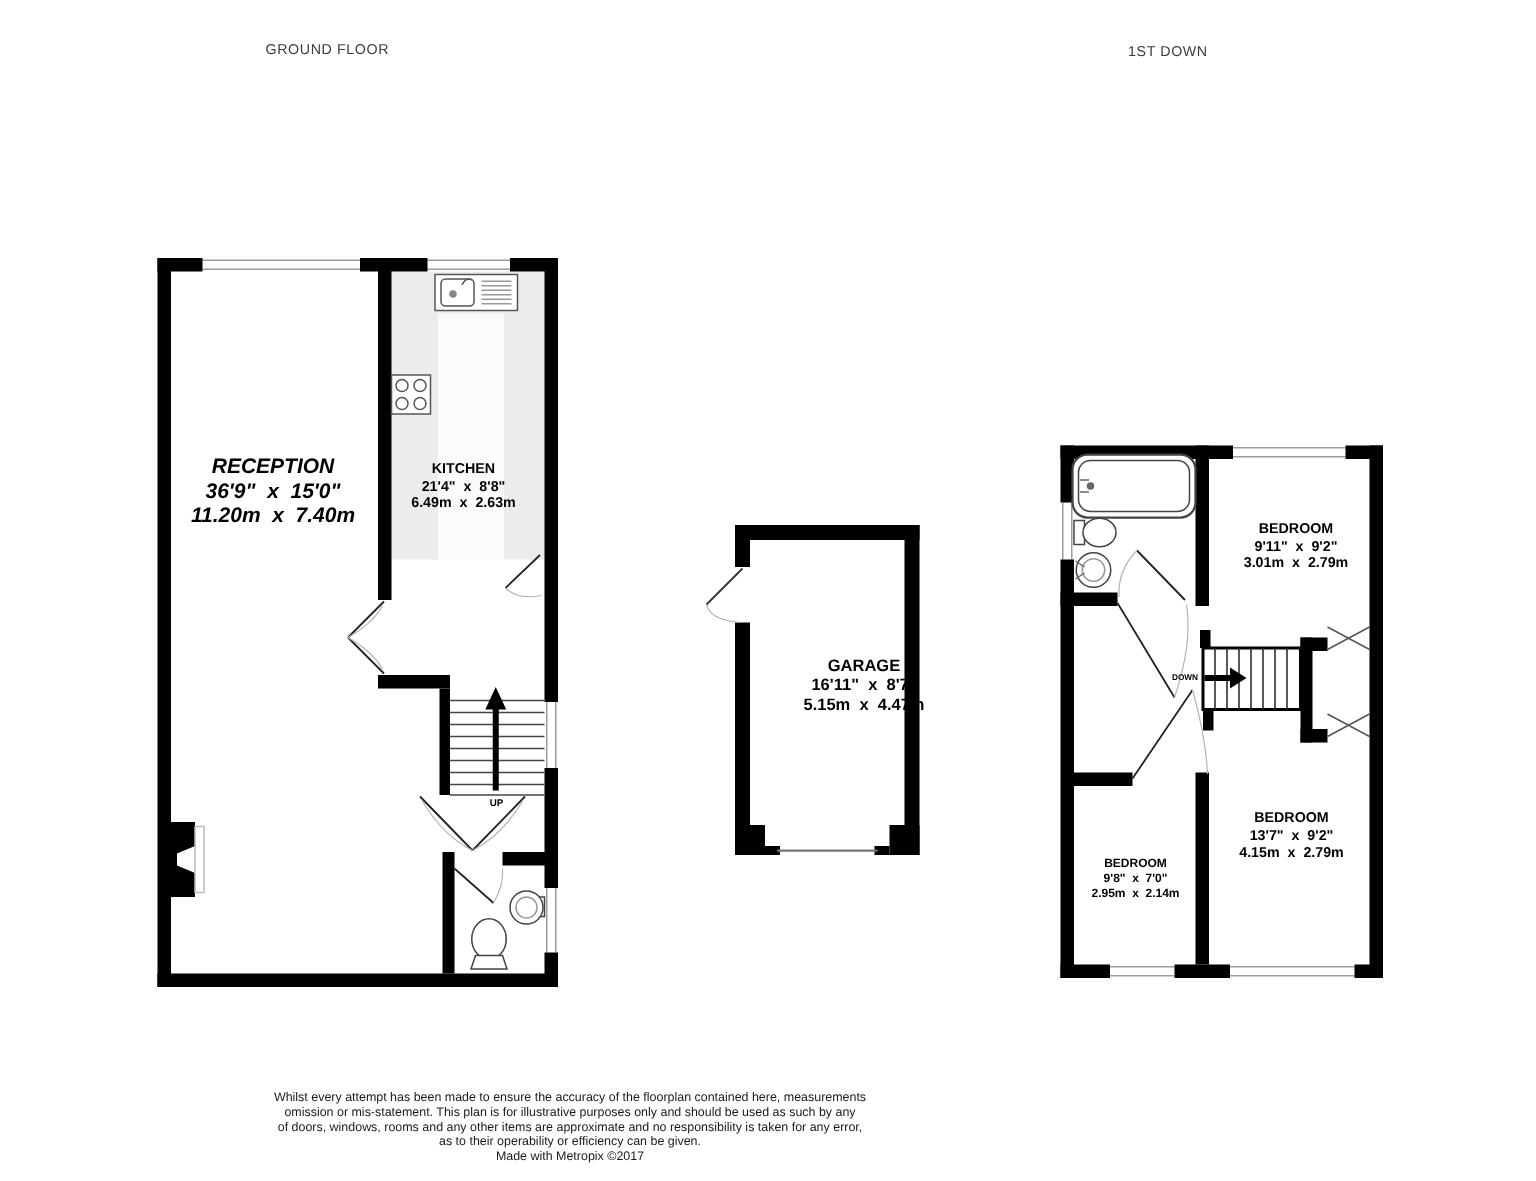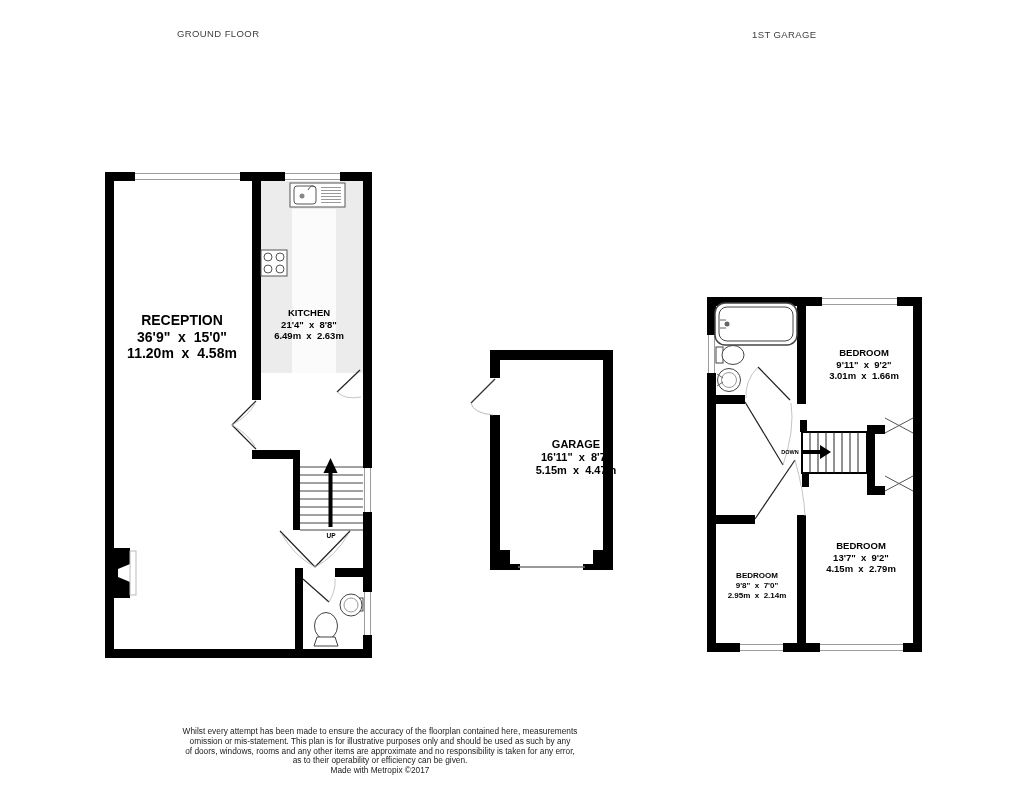--- a/index.html
+++ b/index.html
@@ -16,21 +16,21 @@
   .stair-label { position:absolute; transform:translateX(-50%); font-weight:bold; color:#000; white-space:pre; }
   .footer { position:absolute; left:380px; top:727px; transform:translateX(-50%); width:560px; text-align:center; font-size:8.3px; line-height:9.8px; color:#1a1a1a; }
   svg { position:absolute; display:block; }
 </style>
 </head>
 <body>
 
 <div id="canvas">
 
   <div class="floor-title" style="left:177px; top:28px;">GROUND FLOOR</div>
-  <div class="floor-title" style="left:752px; top:29px;">1ST GARAGE</div>
+  <div class="floor-title" style="left:752px; top:29px;">1ST DOWN</div>
 
   <svg style="left:95px; top:165px;" width="290" height="505" viewBox="0 0 290 505">
 
     <g>
       <rect x="166" y="16" width="102" height="192" fill="#ececec"></rect>
       <rect x="197" y="44" width="44" height="164" fill="#fbfbfb"></rect>
     </g>
 
     <g stroke="#9c9c9c" stroke-width="1">
       <line x1="40" y1="8.5" x2="145" y2="8.5"></line>
@@ -225,42 +225,42 @@
       <path d="M45,112 L83,175"></path>
       <path d="M55,229 L95,170"></path>
     </g>
     <g stroke="#b5b5b5" stroke-width="0.8" fill="none">
       <path d="M58,77 Q45,90 46,108"></path>
       <path d="M83,175 Q95,140 91,113"></path>
       <path d="M95,170 Q104,202 105,226"></path>
     </g>
   </svg>
 
-  <div class="room-label lbl-xl" style="left:182px; top:312px;">
+  <div class="room-label lbl-xl" style="left:182px; top:302px;font-style:italic;">
     <span class="line">RECEPTION</span>
     <span class="line">36'9"  x  15'0"</span>
-    <span class="line">11.20m  x  4.58m</span>
+    <span class="line">11.20m  x  7.40m</span>
   </div>
 
   <div class="room-label lbl-md" style="left:309px; top:307px;">
     <span class="line">KITCHEN</span>
     <span class="line">21'4"  x  8'8"</span>
     <span class="line">6.49m  x  2.63m</span>
   </div>
 
   <div class="room-label lbl-garage" style="left:551px; top:438px;margin-left:25px;">
     <span class="line">GARAGE</span>
     <span class="line">16'11"  x  8'7"</span>
     <span class="line">5.15m  x  4.47m</span>
   </div>
 
   <div class="room-label lbl-md" style="left:864px; top:347px;">
     <span class="line">BEDROOM</span>
     <span class="line">9'11"  x  9'2"</span>
-    <span class="line">3.01m  x  1.66m</span>
+    <span class="line">3.01m  x  2.79m</span>
   </div>
 
   <div class="room-label lbl-md" style="left:861px; top:540px;">
     <span class="line">BEDROOM</span>
     <span class="line">13'7"  x  9'2"</span>
     <span class="line">4.15m  x  2.79m</span>
   </div>
 
   <div class="room-label lbl-sm" style="left:757px; top:571px;">
     <span class="line">BEDROOM</span>

